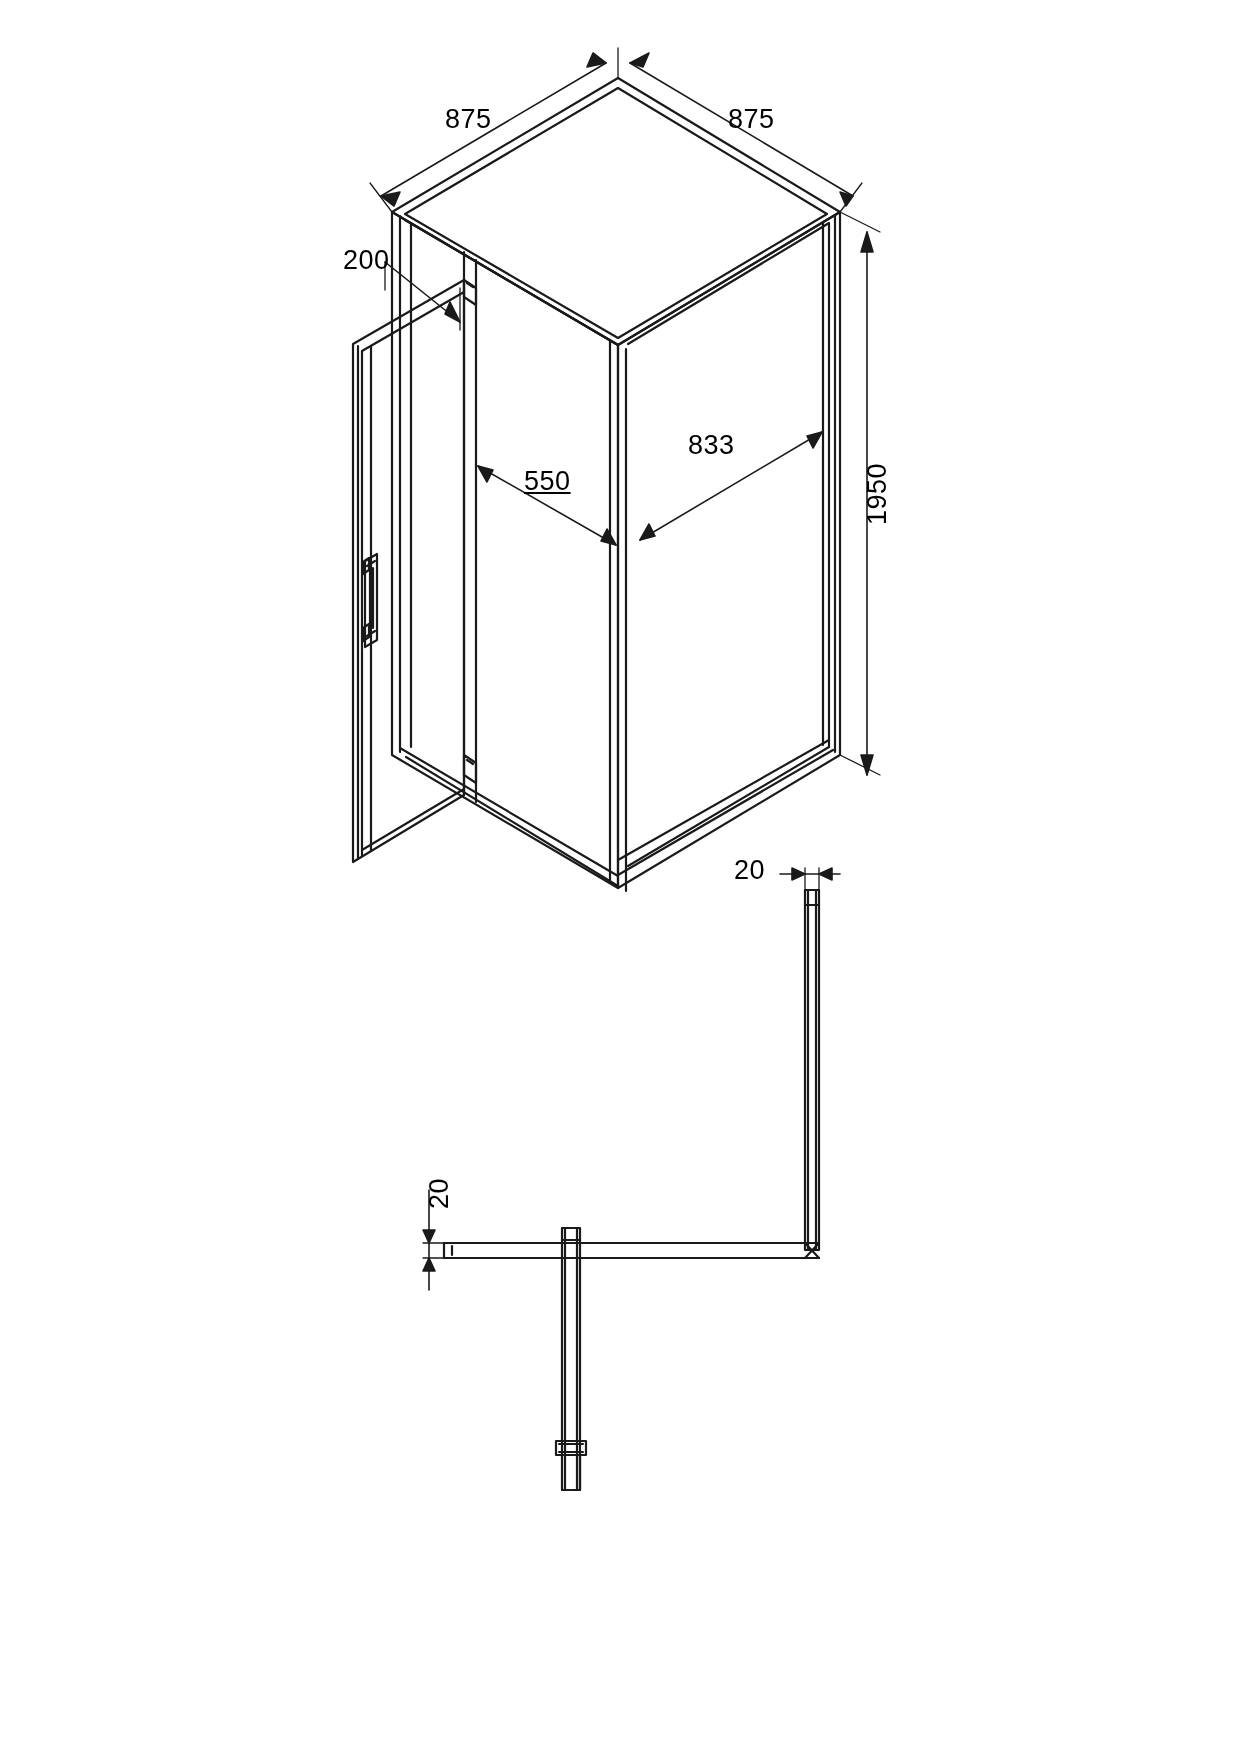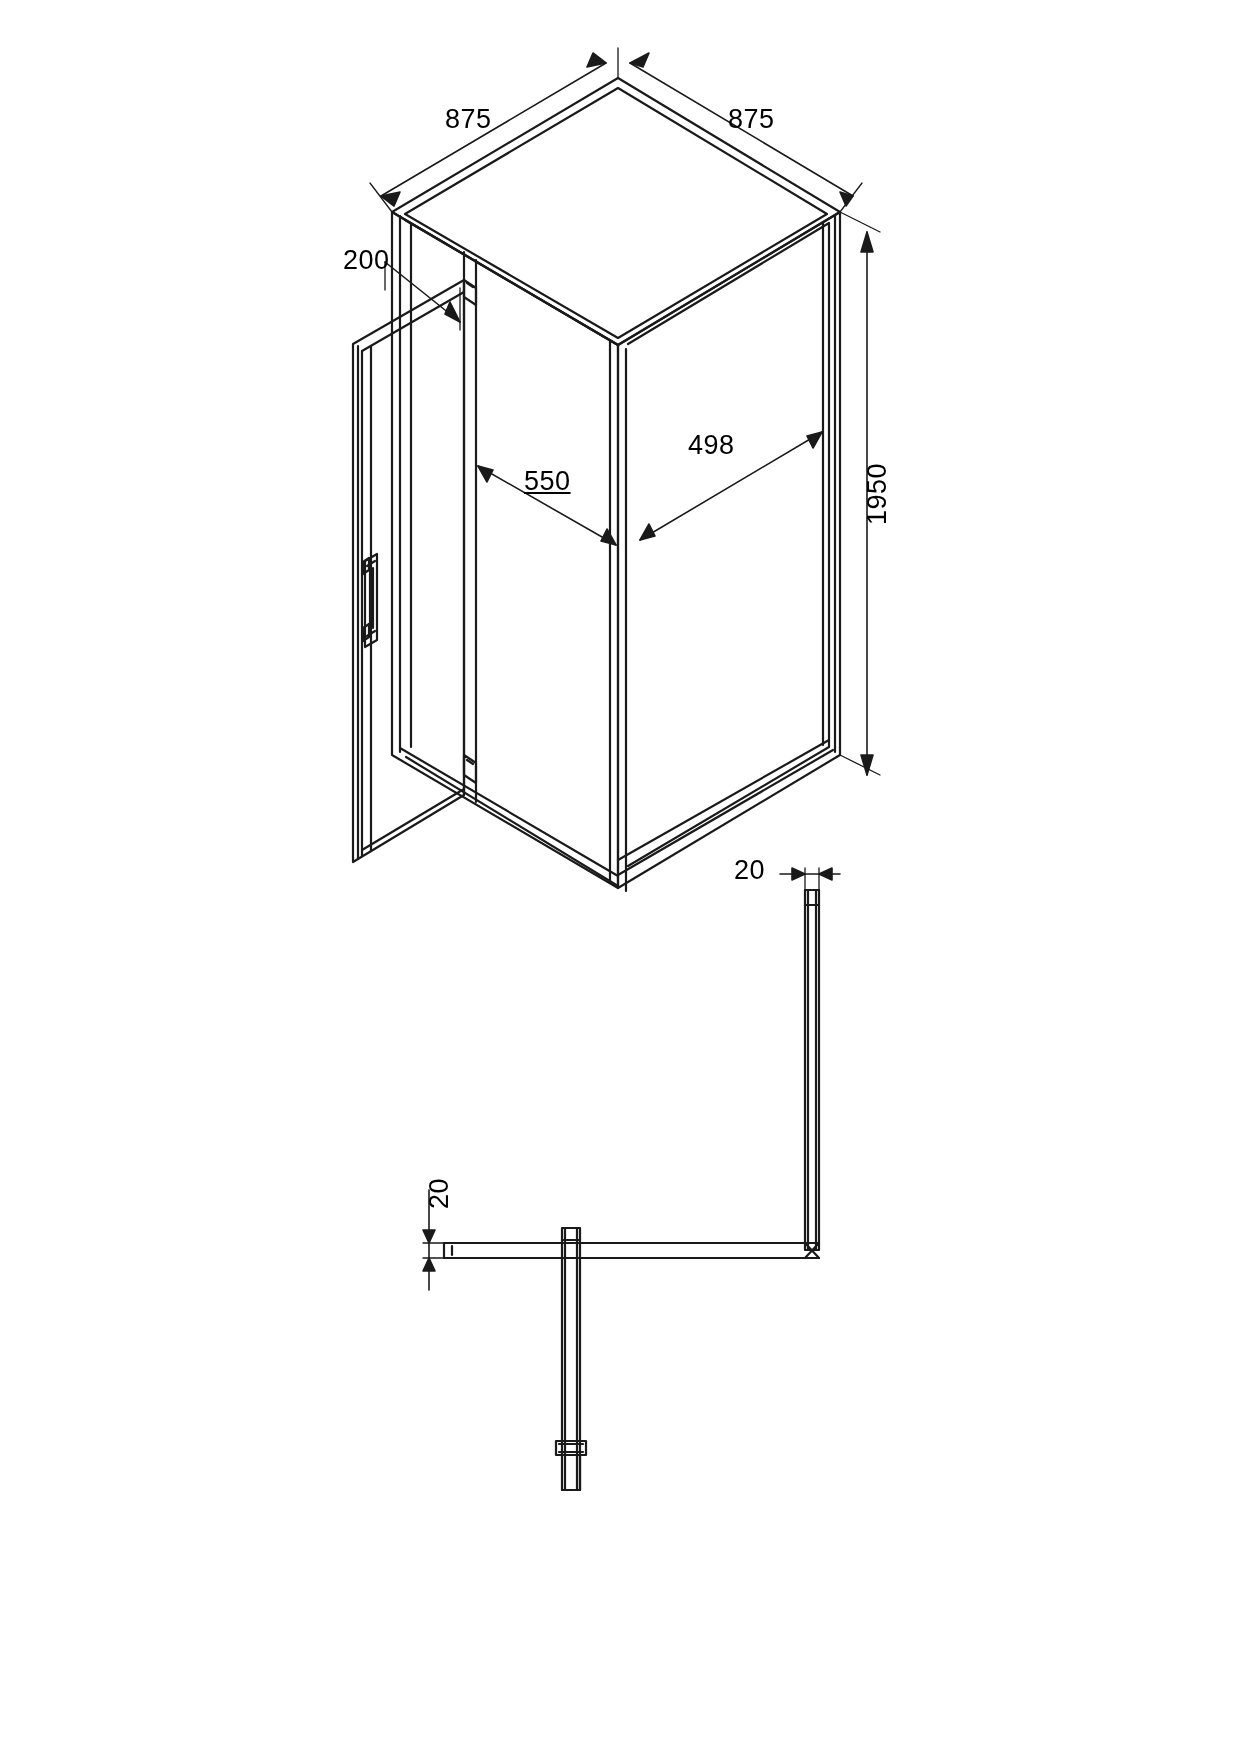--- a/index.html
+++ b/index.html
@@ -207,21 +207,21 @@
   </svg>
 
   <div class="dim-label" style="left:405px; top:106px;">875</div>
 
   <div class="dim-label" style="left:688px; top:106px;">875</div>
 
   <div class="dim-label" style="left:303px; top:247px;">200</div>
 
   <div class="dim-label" style="left:484px; top:468px;text-decoration:underline;">550</div>
 
-  <div class="dim-label" style="left:648px; top:432px;">498</div>
+  <div class="dim-label" style="left:648px; top:432px;">833</div>
 
   <div class="dim-label rot" style="left:824px; top:525px;">1950</div>
 
   <div class="dim-label" style="left:694px; top:857px;">20</div>
 
   <div class="dim-label rot" style="left:386px; top:1209px;">20</div>
 
 </div>
 
 </body></html>

